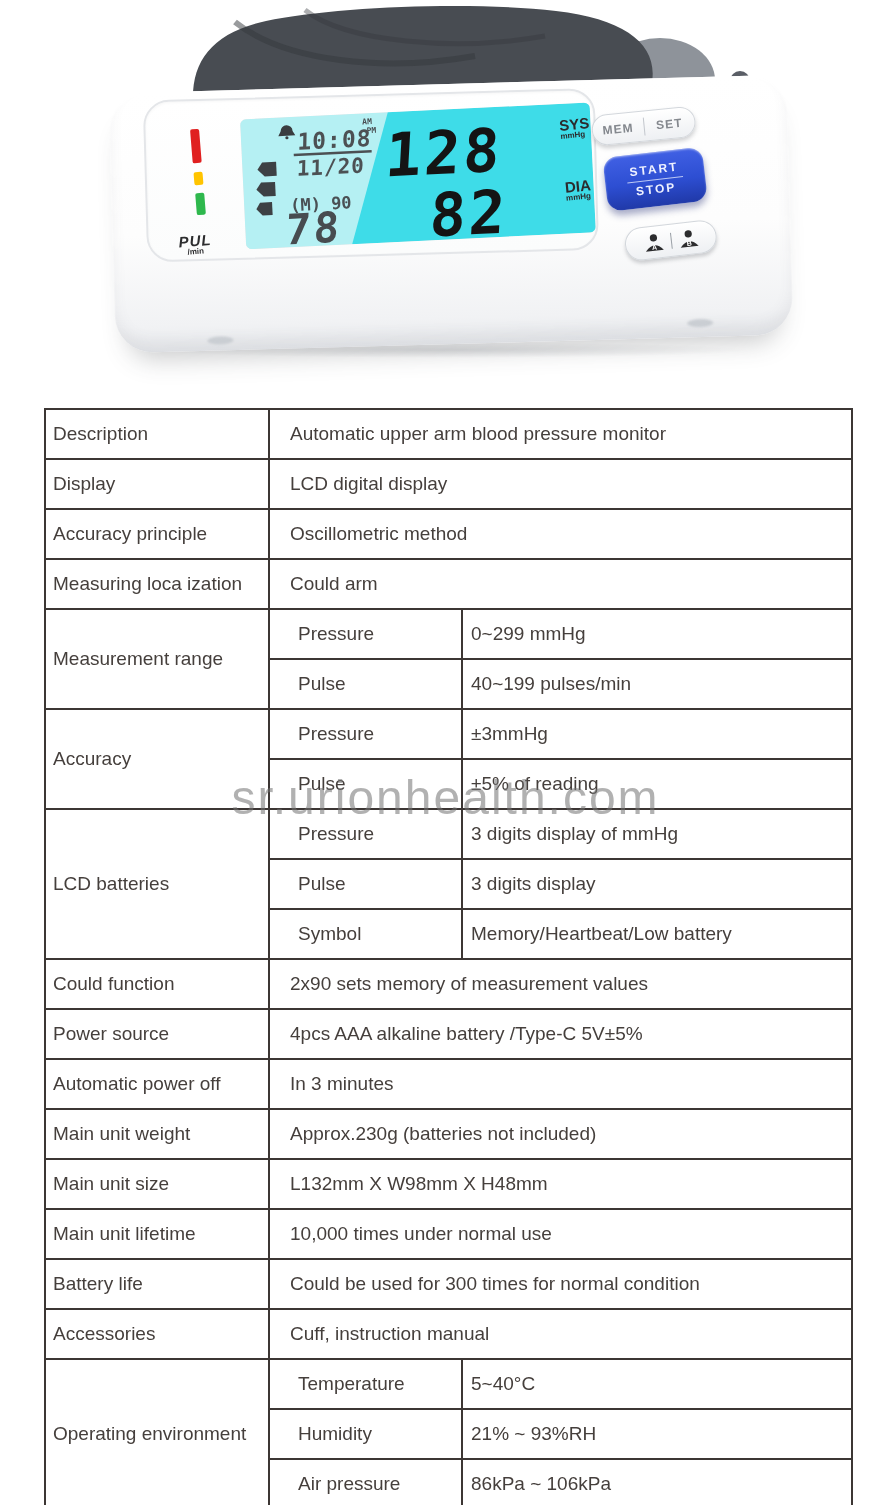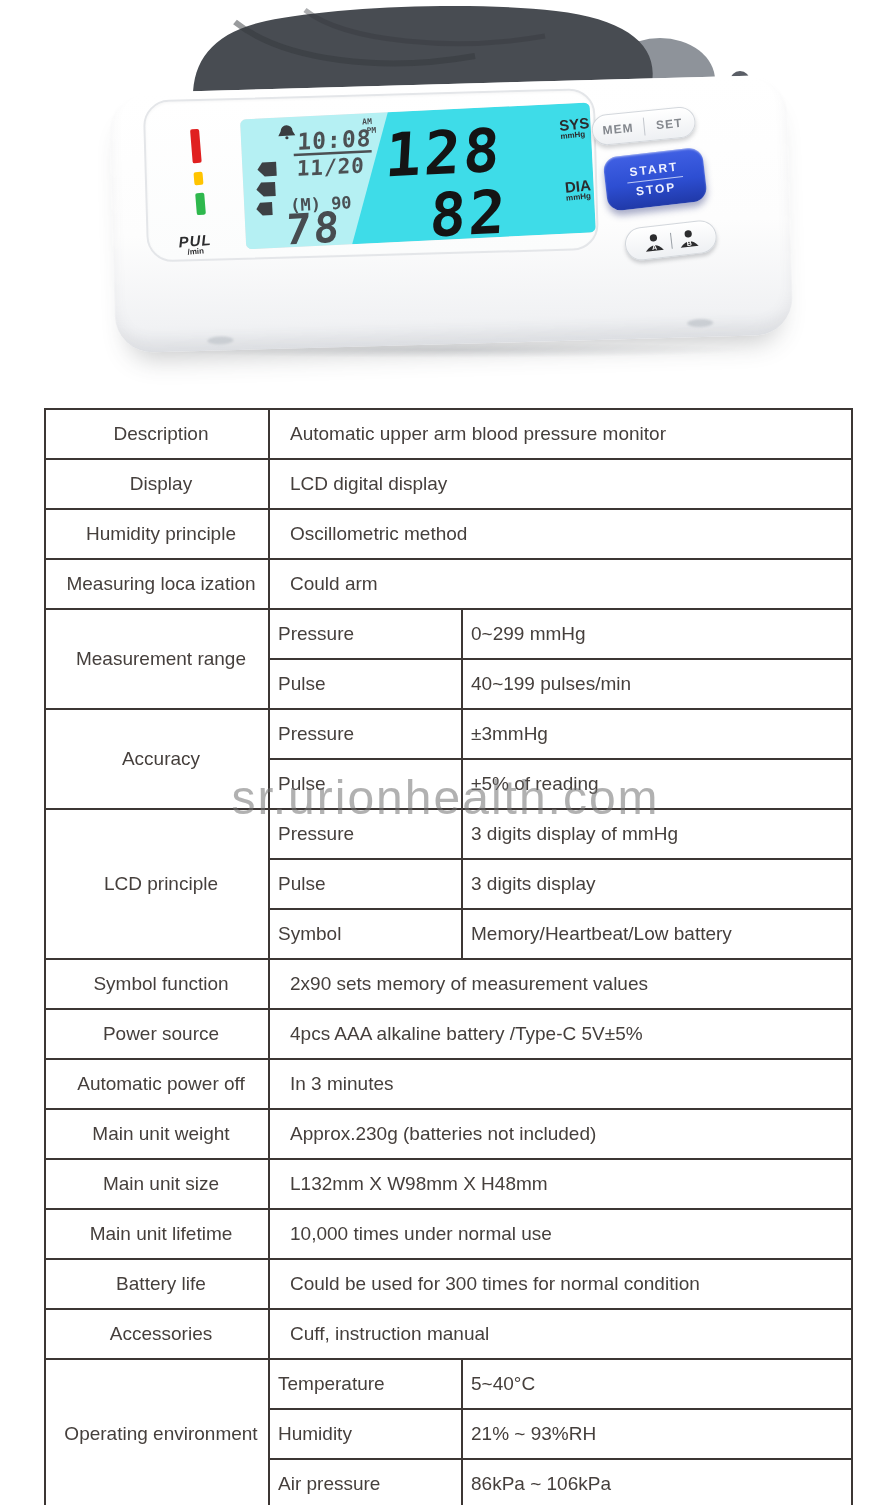--- a/index.html
+++ b/index.html
@@ -72,22 +72,22 @@
   
   table.spec{
     position:absolute;left:44px;top:408px;width:807px;
     border-collapse:collapse;table-layout:fixed;
     font-size:19px;color:#453f3c;
   }
   table.spec td{
     border:2px solid #3c3634;vertical-align:middle;
     height:46px;line-height:1.3;overflow:hidden;
   }
-  td.lbl{padding-left:14px;padding-right:6px;text-align:center;}
-  td.sub{padding-left:8px;}
+  td.lbl{padding-left:7px;padding-right:6px;}
+  td.sub{padding-left:28px;}
   td.val{padding-left:8px;}
   td.val.full{padding-left:20px;white-space:pre-line;}
 </style>
 </head>
 <body>
 
 <div class="product">
 
   <svg class="cuff-svg" width="891" height="408" viewBox="0 0 891 408">
     <ellipse cx="660" cy="80" rx="55" ry="42" style="fill:#8e939a"></ellipse>
@@ -198,21 +198,21 @@
   <tbody>
       <tr>
         <td class="lbl">Description</td>
         <td class="val full" colspan="2">Automatic upper arm blood pressure monitor</td>
       </tr>
       <tr>
         <td class="lbl">Display</td>
         <td class="val full" colspan="2">LCD digital display</td>
       </tr>
       <tr>
-        <td class="lbl">Humidity principle</td>
+        <td class="lbl">Accuracy principle</td>
         <td class="val full" colspan="2">Oscillometric method</td>
       </tr>
       <tr>
         <td class="lbl">Measuring loca ization</td>
         <td class="val full" colspan="2">Could arm</td>
       </tr>
       <tr>
         <td class="lbl" rowspan="2">Measurement range</td>
         <td class="sub">Pressure</td>
         <td class="val">0~299 mmHg</td>
@@ -224,34 +224,34 @@
       <tr>
         <td class="lbl" rowspan="2">Accuracy</td>
         <td class="sub">Pressure</td>
         <td class="val">±3mmHg</td>
       </tr>
       <tr>
         <td class="sub">Pulse</td>
         <td class="val">±5% of reading</td>
       </tr>
       <tr>
-        <td class="lbl" rowspan="3">LCD principle</td>
+        <td class="lbl" rowspan="3">LCD batteries</td>
         <td class="sub">Pressure</td>
         <td class="val">3 digits display of mmHg</td>
       </tr>
       <tr>
         <td class="sub">Pulse</td>
         <td class="val">3 digits display</td>
       </tr>
       <tr>
         <td class="sub">Symbol</td>
         <td class="val">Memory/Heartbeat/Low battery</td>
       </tr>
       <tr>
-        <td class="lbl">Symbol function</td>
+        <td class="lbl">Could function</td>
         <td class="val full" colspan="2">2x90 sets memory of measurement values</td>
       </tr>
       <tr>
         <td class="lbl">Power source</td>
         <td class="val full" colspan="2">4pcs AAA alkaline battery /Type-C 5V±5%</td>
       </tr>
       <tr>
         <td class="lbl">Automatic power off</td>
         <td class="val full" colspan="2">In 3 minutes</td>
       </tr>

